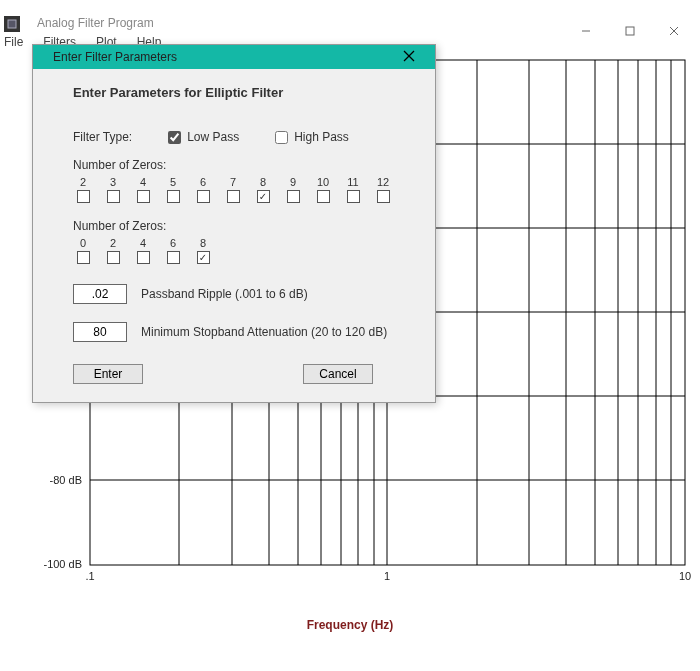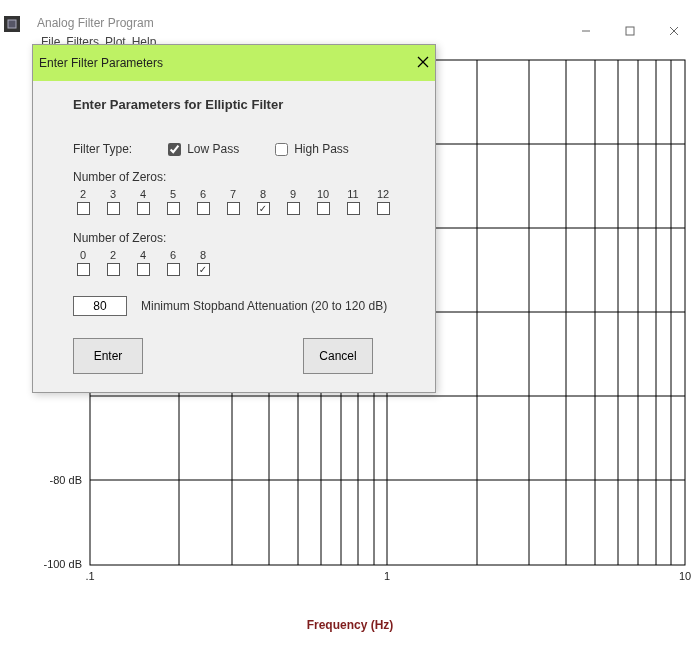--- a/index.html
+++ b/index.html
@@ -41,25 +41,24 @@
     align-items: center;
     justify-content: center;
     color: #666;
   }
   .win-controls svg { width: 10px; height: 10px; }
   
   .menubar {
     height: 20px;
     padding: 0 4px;
     display: flex;
-    gap: 6px;
+    gap: 20px;
     align-items: center;
     color: #444;
     font-size: 12px;
-    margin-left: 37px;
   }
   
   .chart-area {
     position: absolute;
     left: 0; top: 50px;
     width: 700px;
     height: 621px;
     padding-left: 36px;
   }
   .chart-svg { position: absolute; left: 0; top: 0; }
@@ -77,26 +76,26 @@
   
   .dialog {
     position: absolute;
     left: 32px; top: 44px;
     width: 404px;
     background: #f0f0f0;
     border: 1px solid #999;
     box-shadow: 2px 2px 8px rgba(0,0,0,.2);
   }
   .dialog-title {
-    height: 36px;
-    background: #bef264;
+    height: 24px;
+    background: #14b8a6;
     color: #222;
     display: flex;
     align-items: center;
-    padding: 0 6px;
+    padding: 0 20px;
     font-size: 12px;
   }
   .dialog-title .t { flex: 1; }
   .dialog-title .close {
     cursor: pointer;
   }
   .dialog-title .close svg { width: 12px; height: 12px; }
   .dialog-body { padding: 16px 28px 18px 40px; }
   .heading { font-weight: bold; font-size: 13px; margin-bottom: 30px; }
   .row { margin-bottom: 14px; }
@@ -148,21 +147,21 @@
     font-size: 12px;
     padding: 0;
   }
   .btn-row {
     display: flex;
     gap: 160px;
     margin-top: 22px;
   }
   button.dlg {
     width: 70px;
-    height: 36px;
+    height: 20px;
     border: 1px solid #888;
     background: #e6e6e6;
     font-size: 12px;
     cursor: pointer;
   }
 </style>
 </head>
 <body>
 
 <div class="titlebar">
@@ -285,20 +284,24 @@
       <span class="row-label">Number of Zeros:</span>
       <div class="num-row" id="zeros-row">
           <div class="num-col"><div>0</div><div class="box"></div></div>
           <div class="num-col"><div>2</div><div class="box"></div></div>
           <div class="num-col"><div>4</div><div class="box"></div></div>
           <div class="num-col"><div>6</div><div class="box"></div></div>
           <div class="num-col"><div>8</div><div class="box checked"></div></div>
         </div>
     </div>
 
+    <div class="field-row">
+      <input type="text" value=".02" style="">
+      <span>Passband Ripple (.001 to 6 dB)</span>
+    </div>
 
     <div class="field-row">
       <input type="text" value="80" style="">
       <span>Minimum Stopband Attenuation (20 to 120 dB)</span>
     </div>
 
     <div class="btn-row">
       <button class="dlg">Enter</button>
       <button class="dlg">Cancel</button>
     </div>

